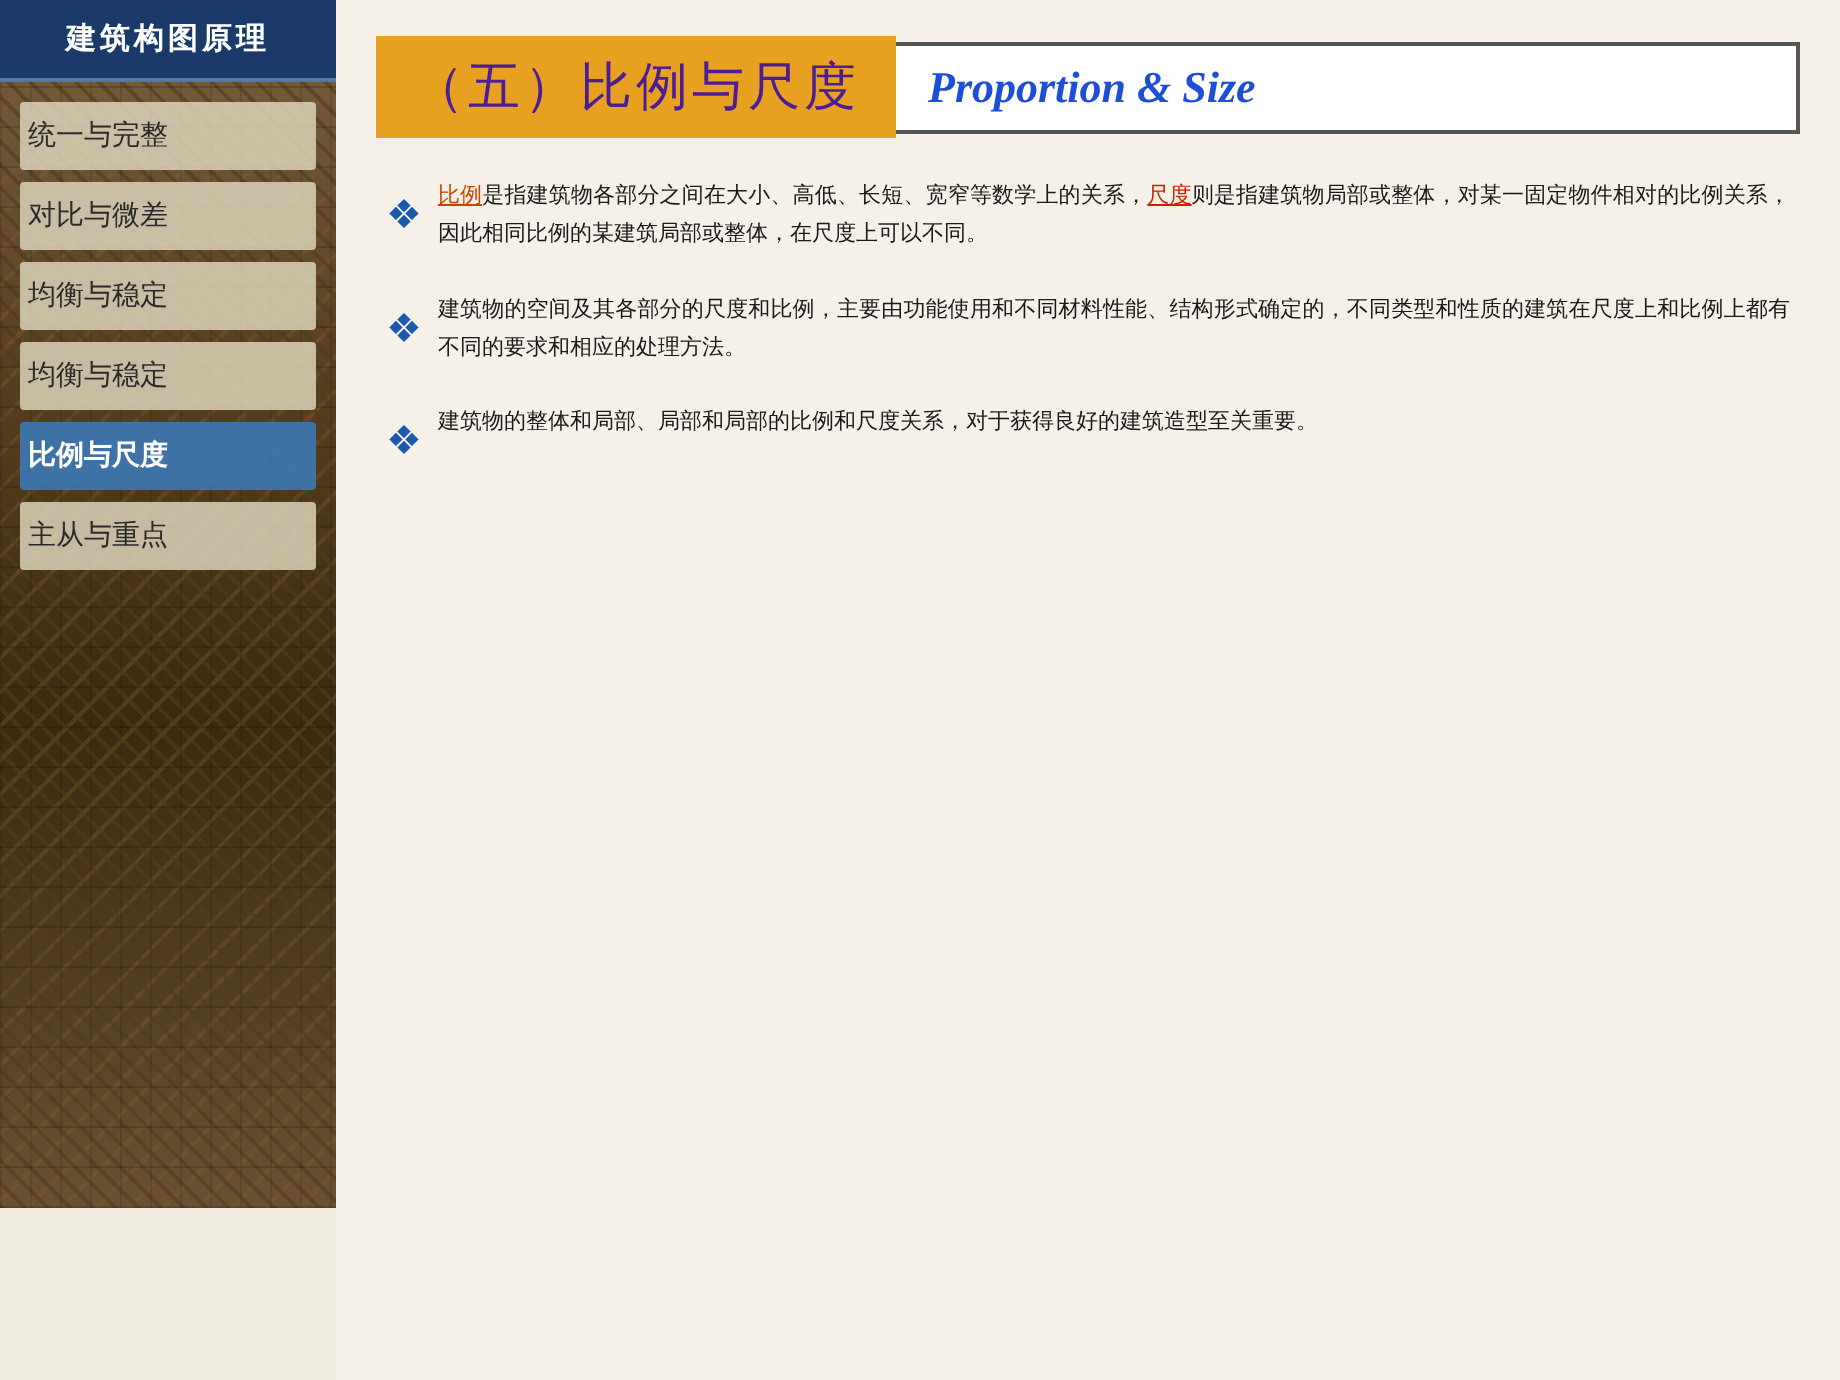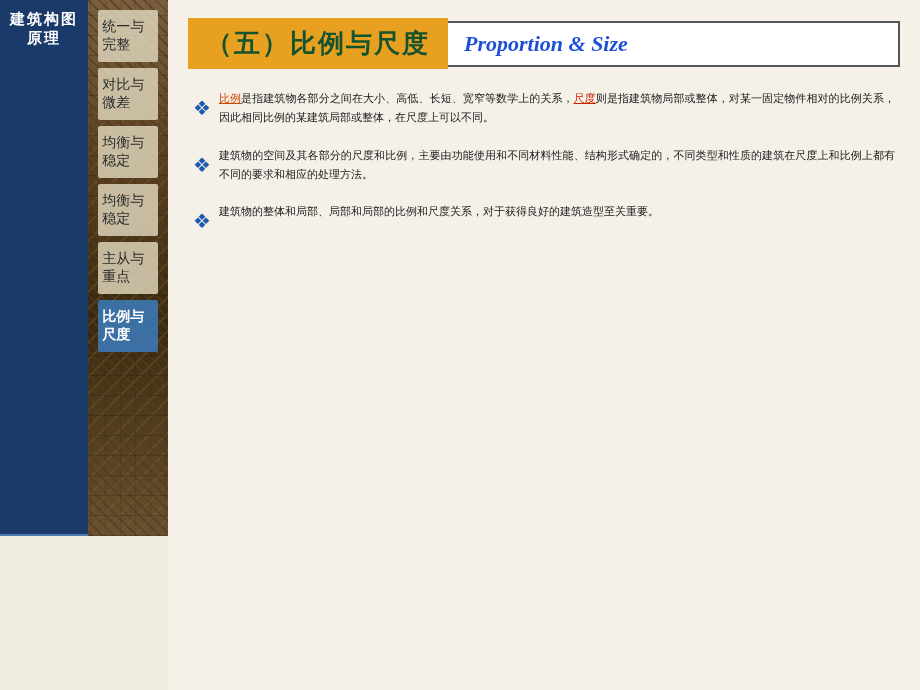--- a/index.html
+++ b/index.html
@@ -10,23 +10,24 @@
       overflow: hidden;
       font-family: "SimSun", "宋体", serif;
       background: #f0ece0;
       display: flex;
     }
 
     
     .sidebar {
       width: 168px;
       min-width: 168px;
-      height: 536px;
+      height: 604px;
       background: #5a4a3a;
       display: flex;
+      flex-direction: column;
       position: relative;
       overflow: hidden;
     }
 
     .sidebar-bg {
       position: absolute;
       top: 0; left: 0; right: 0; bottom: 0;
       background:
         repeating-linear-gradient(
           45deg,
@@ -112,23 +113,23 @@
     
     .title-bar {
       display: flex;
       align-items: center;
       margin: 18px 20px 0 20px;
       gap: 0;
     }
 
     .title-chinese {
       background: #e8a020;
-      color: #14532d;
+      color: #4c1d95;
       font-size: 26px;
-      font-weight: bold;
+      font-weight: normal;
       font-family: "SimHei", "黑体", sans-serif;
       padding: 8px 18px;
       letter-spacing: 2px;
     }
 
     .title-english {
       background: #fff;
       border: 2px solid #555;
       border-left: none;
       color: #1d4ed8;
@@ -198,25 +199,25 @@
     </div>
     <div class="nav-item">
       <span>对比与微差</span>
     </div>
     <div class="nav-item">
       <span>均衡与稳定</span>
     </div>
     <div class="nav-item">
       <span>均衡与稳定</span>
     </div>
-    <div class="nav-item">
-      <span>主从与重点</span>
-    </div>
     <div class="nav-item active">
       <span>比例与尺度</span>
+    </div>
+    <div class="nav-item">
+      <span>主从与重点</span>
     </div>
   </div>
 </div>
 
 <div class="main">
 
   <div class="title-bar">
     <div class="title-chinese">（五）比例与尺度</div>
     <div class="title-english">Proportion &amp; Size</div>
   </div>

